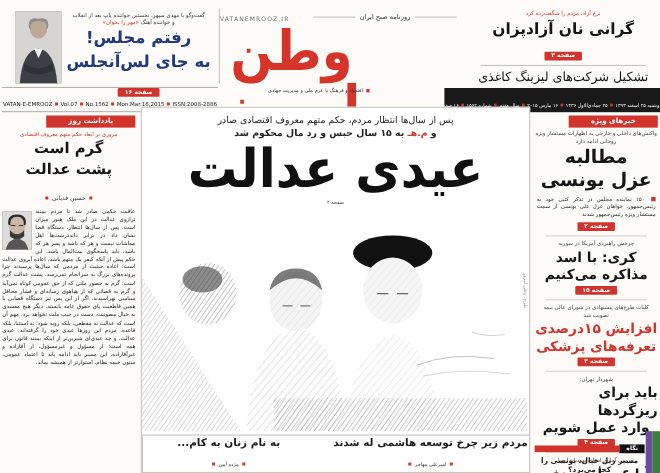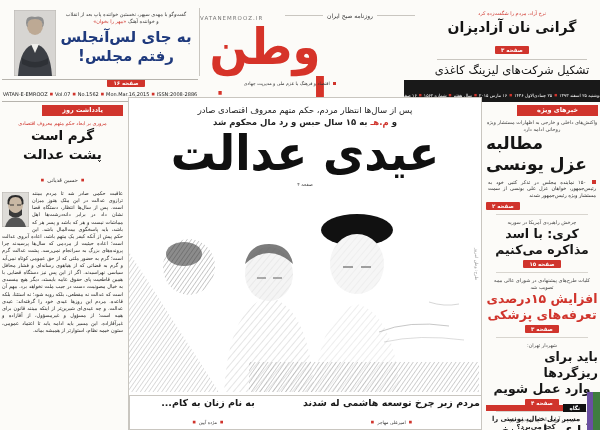--- a/index.html
+++ b/index.html
@@ -53,22 +53,22 @@
       <path d="M17 34 h8 l-4 9z" fill="#f0efec"></path>
       <path d="M8 48 q13 8 26 0 l0 6 q-13 7 -26 0z" fill="#2e3136"></path>
     </svg>
   </div>
 
   <div class="abs rtl center" style="left:56px;top:11px;width:140px;">
     <div class="kick">گفت‌وگو با مهدی سپهر، نخستین خواننده پاپ بعد از انقلاب</div>
     <div class="kick">
       <span>و خواننده آهنگ </span><span style="color:#d0342c;">«مهر را بخوان»</span>
     </div>
+    <div class="blue-h">رفتم مجلس!</div>
     <div class="blue-h" style="margin-top:3px;">به جای لس‌آنجلس</div>
-    <div class="blue-h">رفتم مجلس!</div>
     <div style="margin-top:3px;"><span class="badge">صفحه ۱۶</span></div>
   </div>
 
   <div class="abs hairline" style="left:199px;top:8px;width:1px;height:68px;"></div>
 
   <div class="abs ltr" style="left:200px;top:15px;width:70px;font-size:5.5px;letter-spacing:1px;color:#777;">VATANEMROOZ.IR</div>
   <div class="abs rtl" style="left:285px;top:12px;width:130px;font-size:6px;color:#333;display:flex;align-items:center;gap:4px;">
     <span class="hairline" style="display:inline-block;flex:1;height:1px;"></span>
     <span>روزنامه صبح ایران</span>
     <span class="hairline" style="display:inline-block;flex:1;height:1px;"></span>
@@ -169,21 +169,21 @@
       <div class="rtl col" style="flex:1.15;justify-content:center;">
         <div class="cap-title">مردم زیر چرخ توسعه هاشمی له شدند</div>
         <div><span class="author" style="font-size:4.6px;">امیرعلی مهاجر</span></div>
       </div>
     </div>
   </div>
 
   <div class="abs rtl" style="left:486px;top:97px;width:112px;">
     <div style="text-align:right;"><span class="secbadge">خبرهای ویژه</span></div>
 
-    <div class="col" style="margin-top:3px;align-items:flex-end;">
+    <div class="col" style="margin-top:3px;">
       <div class="sp-kick center">واکنش‌های داخلی و خارجی به اظهارات مستشار ویژه روحانی ادامه دارد</div>
       <div class="sp-h big">مطالبه</div>
       <div class="sp-h big">عزل یونسی</div>
       <p style="font-size:5px;line-height:6.8px;text-align:justify;margin:3px 2px 0;color:#2a2a2a;">
         <span class="redsq"></span>
         <span>۱۵۰ نماینده مجلس در تذکر کتبی خود به رئیس‌جمهور، خواهان عزل علی یونسی از سمت مستشار ویژه رئیس‌جمهور شدند</span>
       </p>
       <span class="badge" style="margin-top:3px;">صفحه ۲</span>
     </div>
 

